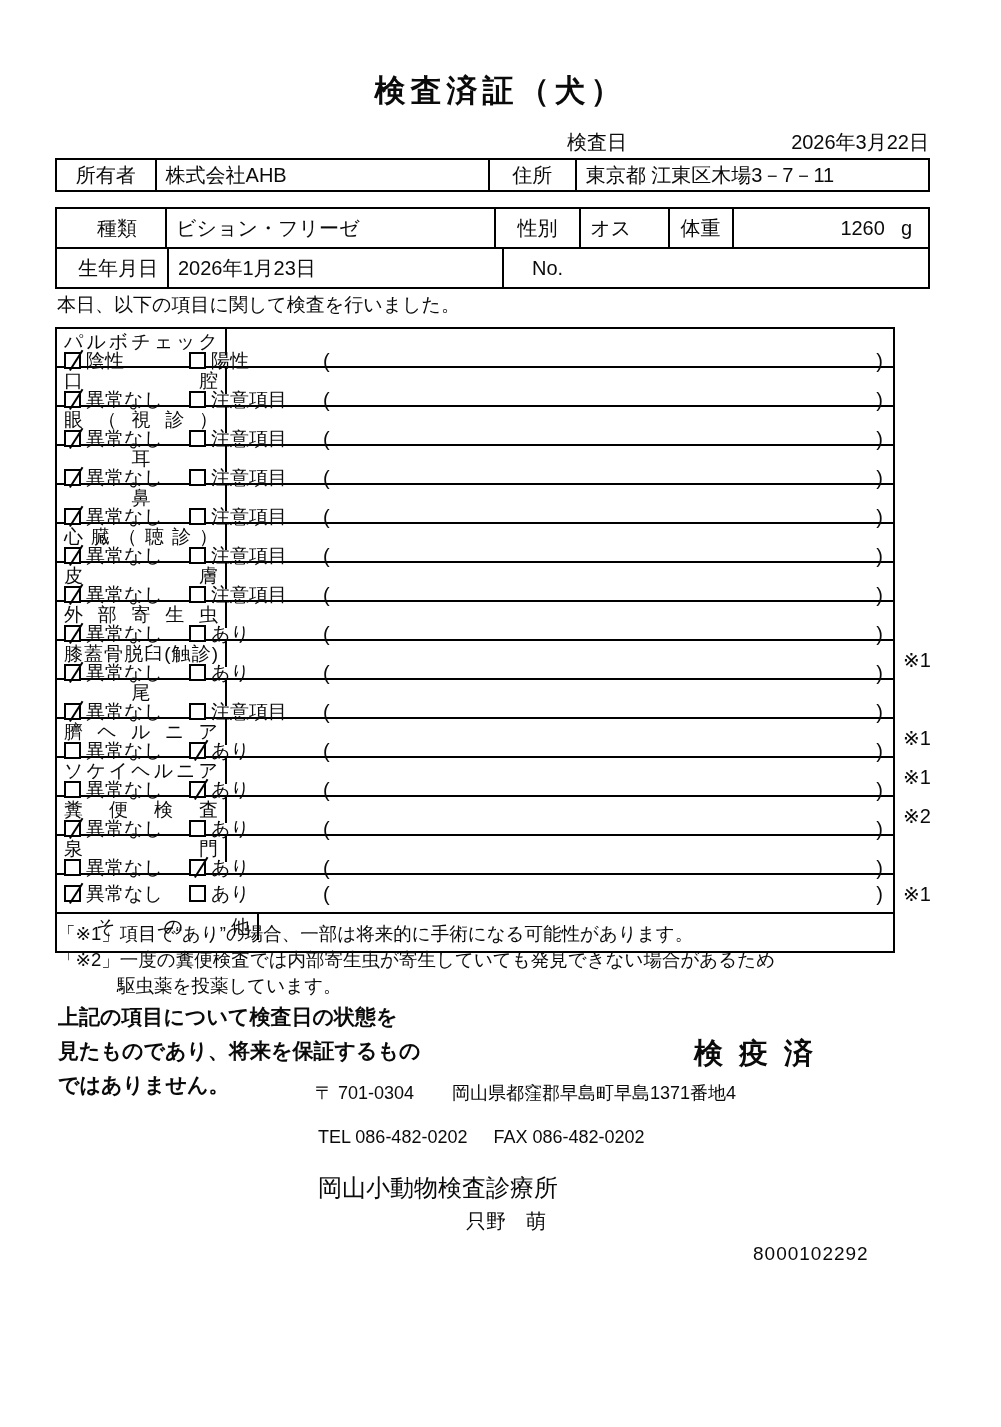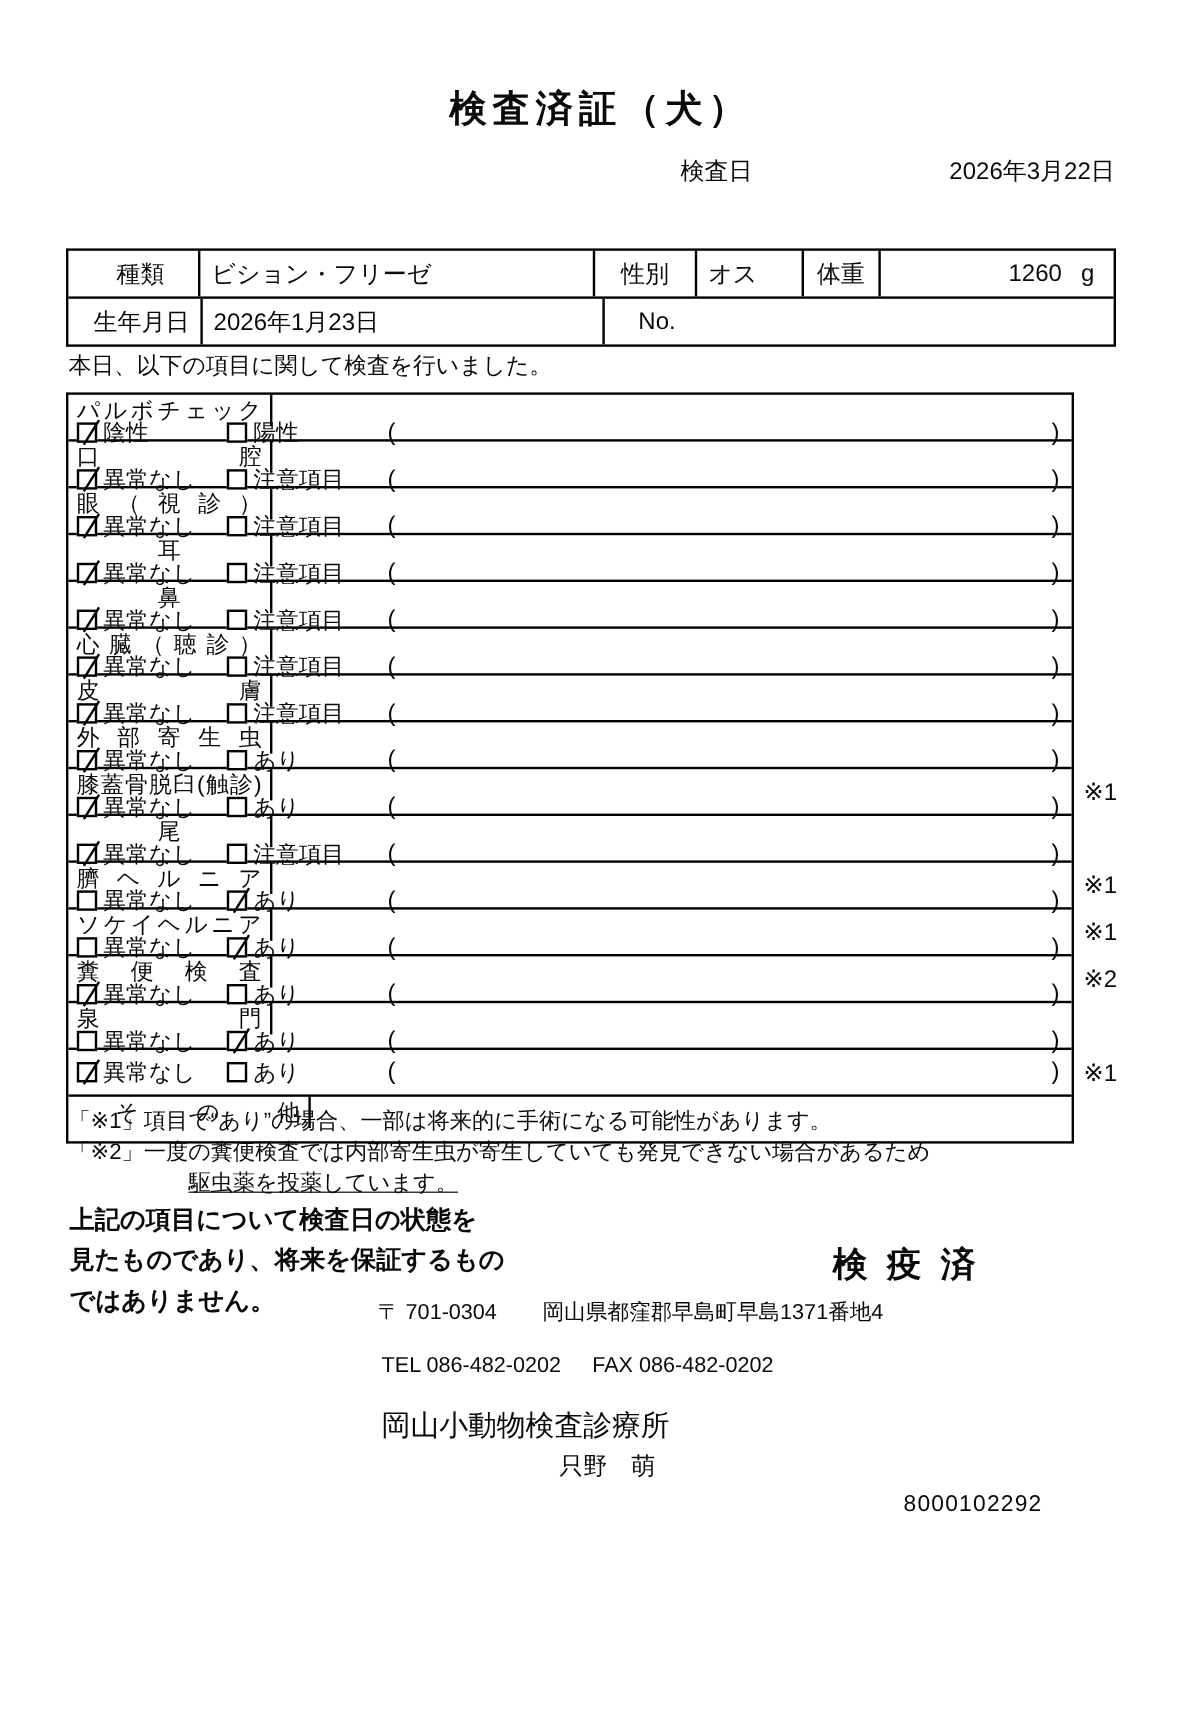--- a/index.html
+++ b/index.html
@@ -50,21 +50,21 @@
   .checkbox{position:relative;display:inline-block;width:13px;height:13px;border:2px solid #000;background:#fff;flex:none;}
   .checkbox.checked::after{
     content:"";position:absolute;left:3px;bottom:-3px;width:2.4px;height:24px;background:#000;
     transform-origin:bottom left;transform:rotate(32deg);
   }
   .paren-open{position:absolute;left:266px;top:50%;transform:translateY(-50%);font-size:20px;}
   .paren-close{position:absolute;right:10px;top:50%;transform:translateY(-50%);font-size:20px;}
   .row-note{position:absolute;left:100%;margin-left:10px;top:50%;transform:translateY(-50%);font-size:20px;white-space:nowrap;}
 
   .footnotes{position:absolute;left:57px;top:921px;font-size:18.5px;line-height:26px;}
-  .footnotes .indent{margin-left:100px;text-decoration:underline;}
+  .footnotes .indent{margin-left:60px;}
 
   .disclaimer{position:absolute;left:58px;top:1000px;font-size:21px;font-weight:700;line-height:34px;}
 
   .stamp{position:absolute;left:694px;top:1034px;font-size:29px;font-weight:700;letter-spacing:16px;white-space:nowrap;}
 
   .postal-row{position:absolute;left:315px;top:1081px;font-size:18px;display:flex;gap:38px;white-space:nowrap;}
   .tel-row{position:absolute;left:318px;top:1127px;font-size:18px;display:flex;gap:26px;white-space:nowrap;}
   .clinic-name{position:absolute;left:318px;top:1172px;font-size:24px;white-space:nowrap;}
   .doctor-name{position:absolute;left:466px;top:1208px;font-size:20px;white-space:nowrap;}
   .serial{position:absolute;left:753px;top:1243px;font-size:19px;letter-spacing:1px;}
@@ -72,20 +72,28 @@
 </head>
 <body>
 
 <div class="page">
 
   <div class="doc-title">検査済証（犬）</div>
 
   <div class="insp-date-label">検査日</div>
   <div class="insp-date-value">2026年3月22日</div>
 
+  <div class="box-table" id="owner-table">
+    <div class="trow">
+      <div class="tcell label w100">所有者</div>
+      <div class="tcell value w335">株式会社AHB</div>
+      <div class="tcell label w87">住所</div>
+      <div class="tcell value w353">東京都 江東区木場3－7－11</div>
+    </div>
+  </div>
 
   <div class="box-table" id="pet-table">
     <div class="trow">
       <div class="tcell label w100">種類</div>
       <div class="tcell value w335">ビション・フリーゼ</div>
       <div class="tcell label w87">性別</div>
       <div class="tcell value w90">オス</div>
       <div class="tcell label w65">体重</div>
       <div class="tcell weight-cell w198">
         <span>1260</span>

